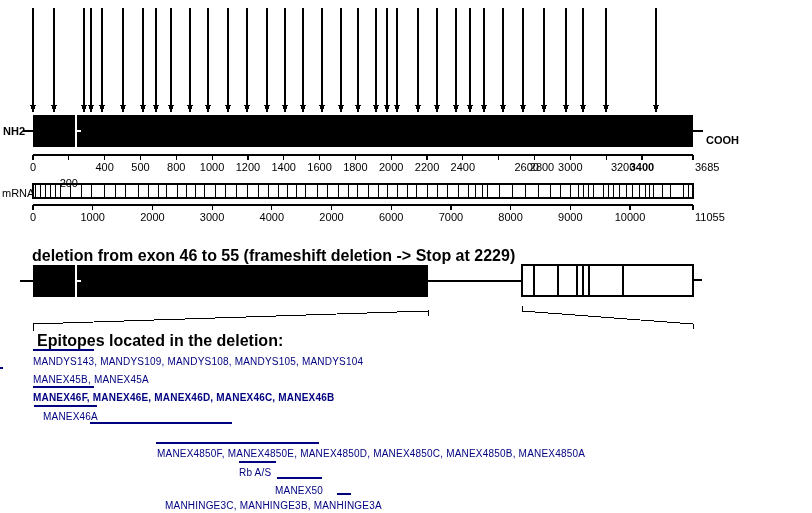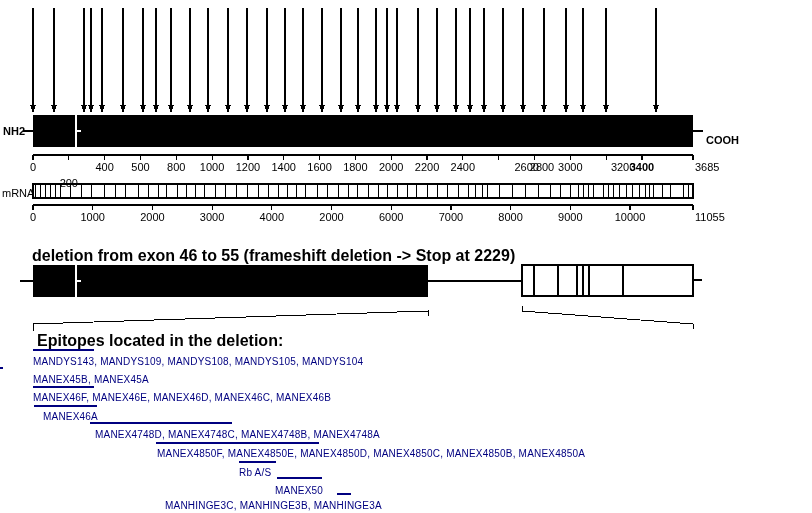--- a/index.html
+++ b/index.html
@@ -260,20 +260,19 @@
     <div class="tick-label centered" style="left: 271.806px; top: 211px;">4000</div>
     <div class="tick-label centered" style="left: 331.507px; top: 211px;">2000</div>
     <div class="tick-label centered" style="left: 391.209px; top: 211px;">6000</div>
     <div class="tick-label centered" style="left: 450.91px; top: 211px;">7000</div>
     <div class="tick-label centered" style="left: 510.612px; top: 211px;">8000</div>
     <div class="tick-label centered" style="left: 570.313px; top: 211px;">9000</div>
     <div class="tick-label centered" style="left: 630.015px; top: 211px;">10000</div>
     <div class="tick-label" style="left: 695px; top: 211px;">11055</div>
     <div class="ep-row" style="left: 33px; top: 356px;">MANDYS143, MANDYS109, MANDYS108, MANDYS105, MANDYS104</div>
     <div class="ep-row" style="left: 33px; top: 374px;">MANEX45B, MANEX45A</div>
-    <div class="ep-row" style="left: 33px; top: 392px;">MANEX46F, MANEX46E, MANEX46D, MANEX46C, MANEX46B</div>
+    <div class="ep-row" style="left: 33px; top: 392px; font-weight: bold;">MANEX46F, MANEX46E, MANEX46D, MANEX46C, MANEX46B</div>
     <div class="ep-row" style="left: 43px; top: 411px;">MANEX46A</div>
-    <div class="ep-row" style="left: 95px; top: 429px;">MANEX4748D, MANEX4748C, MANEX4748B, MANEX4748A</div>
     <div class="ep-row" style="left: 157px; top: 448px;">MANEX4850F, MANEX4850E, MANEX4850D, MANEX4850C, MANEX4850B, MANEX4850A</div>
     <div class="ep-row" style="left: 239px; top: 467px;">Rb A/S</div>
     <div class="ep-row" style="left: 275px; top: 485px;">MANEX50</div>
     <div class="ep-row" style="left: 165px; top: 500px;">MANHINGE3C, MANHINGE3B, MANHINGE3A</div>
   </div>
 
 </body></html>

